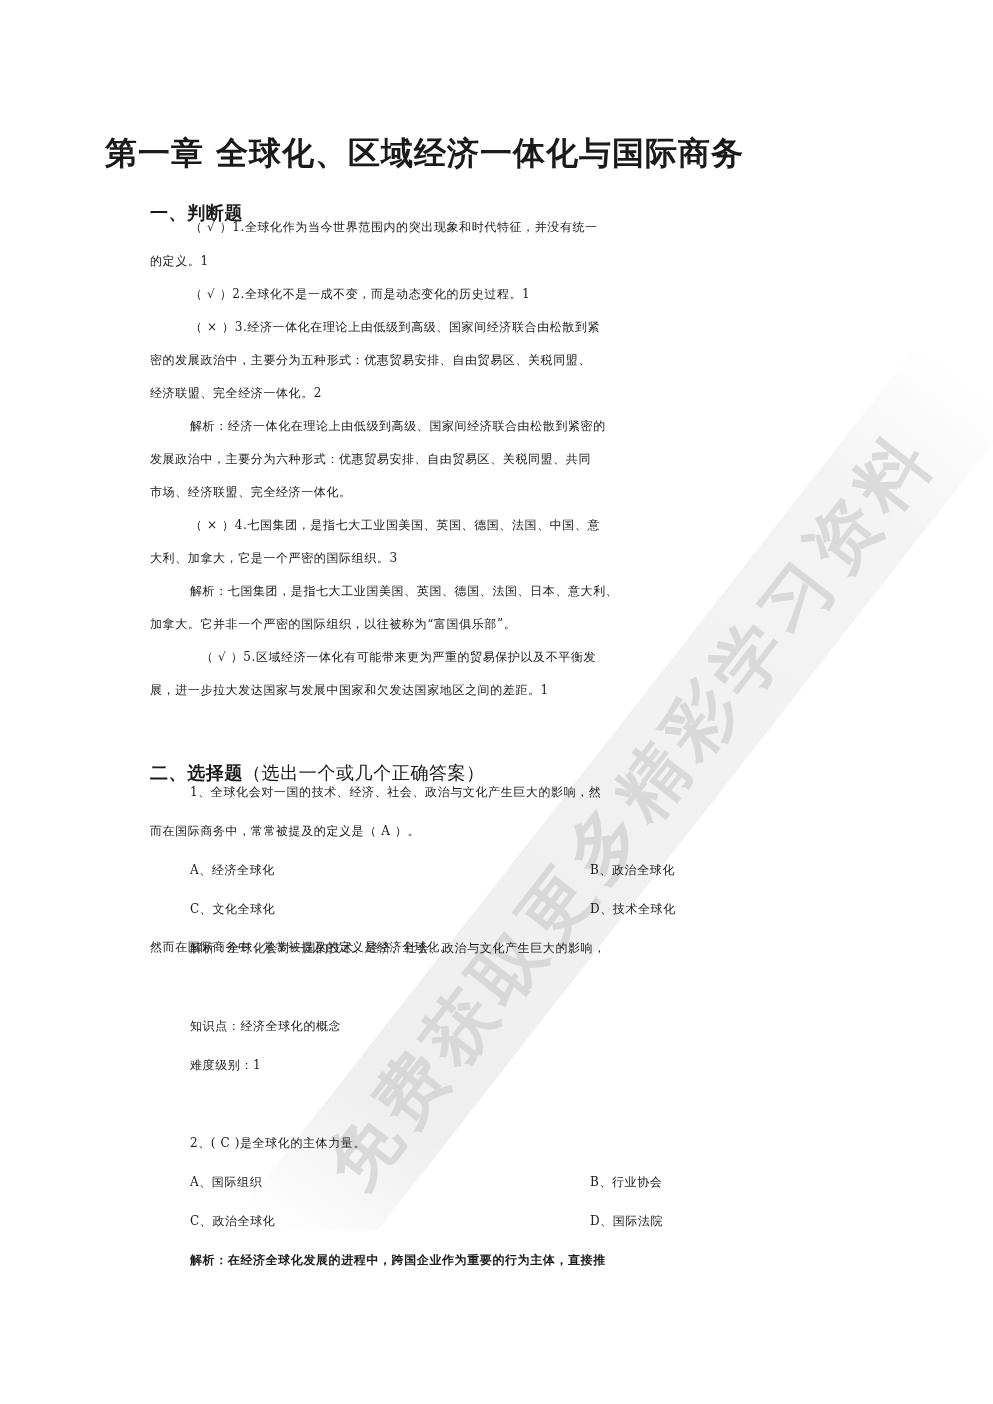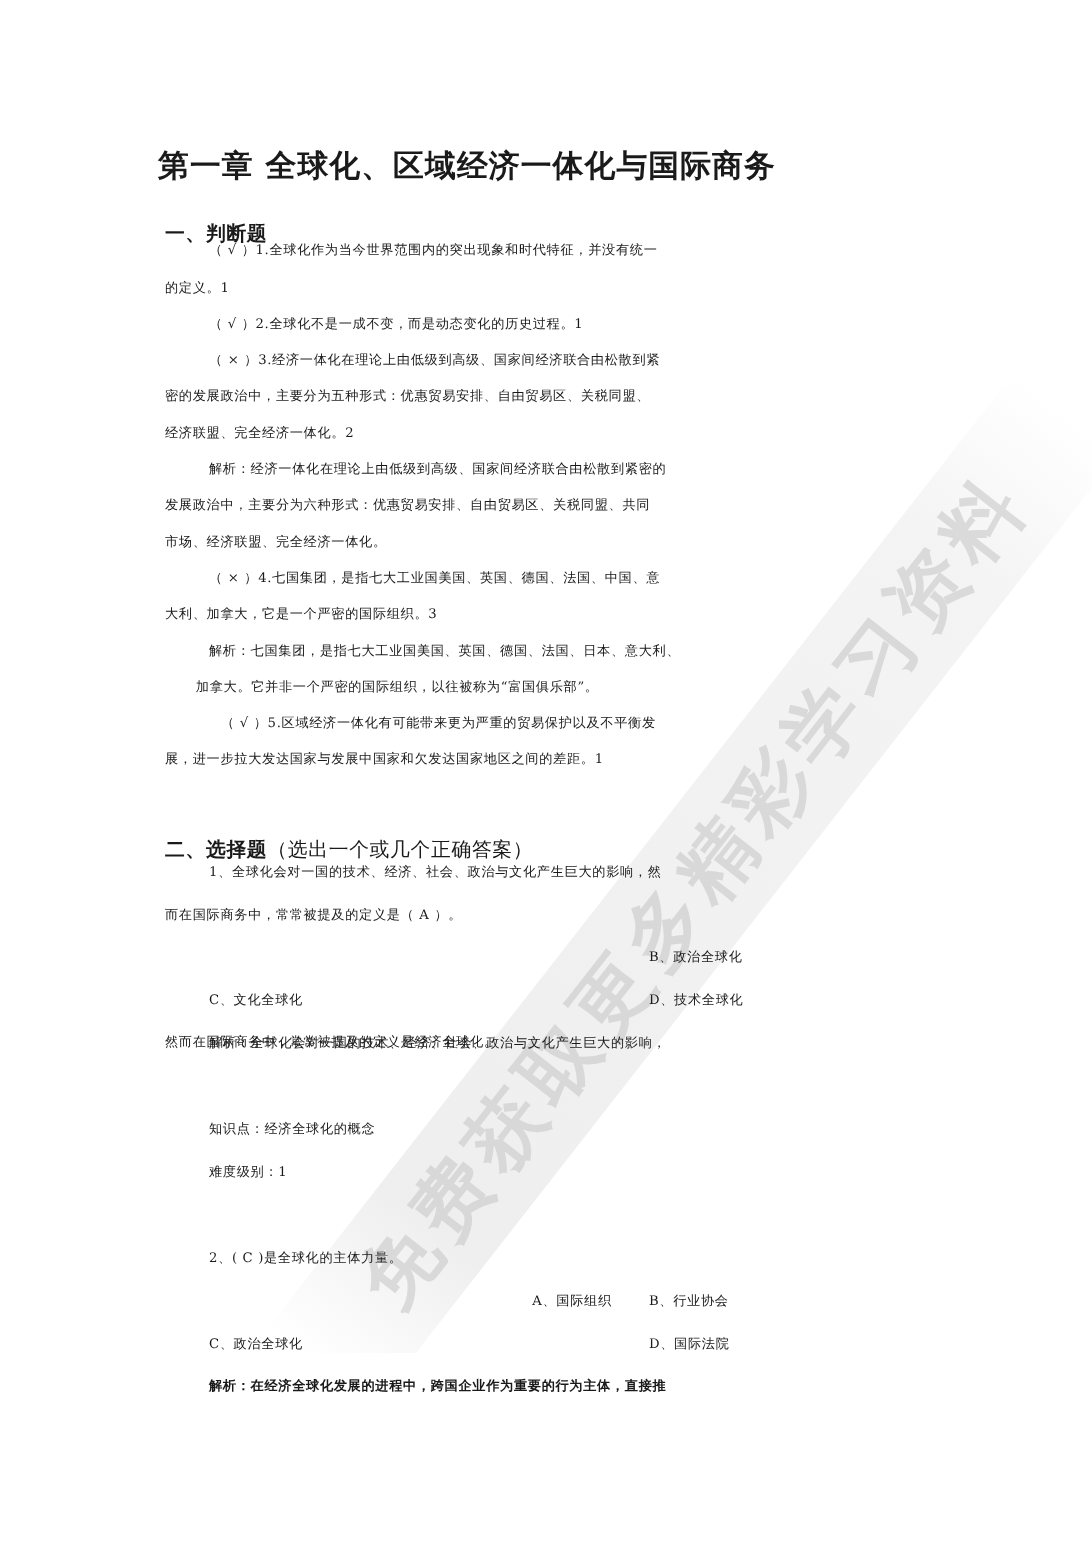--- a/index.html
+++ b/index.html
@@ -11,21 +11,21 @@
   .wm-band { position: absolute; left: -40px; top: 520px; width: 1100px; height: 120px;
              transform: rotate(-52deg); transform-origin: center;
              background: linear-gradient(90deg, rgba(230,230,230,0) 0%, rgba(225,225,225,0.55) 15%, rgba(230,230,230,0.45) 85%, rgba(230,230,230,0) 100%);
              color: rgba(200,200,200,0.6); font-size: 70px; font-weight: bold; letter-spacing: 8px;
              line-height: 120px; white-space: nowrap; text-align: center;
              font-family: "DejaVu Sans", sans-serif; }
   .line { position: absolute; left: 150px; width: 700px; font-size: 12px; line-height: 26px;
           white-space: nowrap; letter-spacing: 0.6px; }
   .indent { left: 190px; width: 660px; }
   .title { position: absolute; left: 0; width: 849px; top: 132px; text-align: center;
-           font-family: "DejaVu Sans", sans-serif; font-weight: bold; font-size: 28px; letter-spacing: 1px; }
+           font-family: "DejaVu Sans", sans-serif; font-weight: bold; font-size: 32px; letter-spacing: 1px; }
   .heading { font-family: "DejaVu Sans", sans-serif; font-weight: bold; font-size: 18px; margin-top: 20px; }
   .heading .note { font-family: "DejaVu Serif", serif; font-weight: normal; }
   .opt-right { position: absolute; left: 590px; }
 </style>
 </head>
 <body>
 
 <div class="page">
 
   <div class="watermark">
@@ -46,41 +46,42 @@
   <div class="line" style="top:380px;">经济联盟、完全经济一体化。2</div>
 
   <div class="line indent" style="top:413px;">解析：经济一体化在理论上由低级到高级、国家间经济联合由松散到紧密的</div>
   <div class="line" style="top:446px;">发展政治中，主要分为六种形式：优惠贸易安排、自由贸易区、关税同盟、共同</div>
   <div class="line" style="top:479px;">市场、经济联盟、完全经济一体化。</div>
 
   <div class="line indent" style="top:512px;">（ × ）4.七国集团，是指七大工业国美国、英国、德国、法国、中国、意</div>
   <div class="line" style="top:545px;">大利、加拿大，它是一个严密的国际组织。3</div>
 
   <div class="line indent" style="top:578px;">解析：七国集团，是指七大工业国美国、英国、德国、法国、日本、意大利、</div>
-  <div class="line" style="top:611px;margin-left:28px;">加拿大。它并非一个严密的国际组织，以往被称为“富国俱乐部”。</div>
+  <div class="line" style="top:611px;">加拿大。它并非一个严密的国际组织，以往被称为“富国俱乐部”。</div>
 
   <div class="line indent" style="top:644px;margin-left:11px;">（ √ ）5.区域经济一体化有可能带来更为严重的贸易保护以及不平衡发</div>
   <div class="line" style="top:677px;">展，进一步拉大发达国家与发展中国家和欠发达国家地区之间的差距。1</div>
 
   <div class="line heading" style="top:740px;">
     <span>二、选择题</span><span class="note">（选出一个或几个正确答案）</span>
   </div>
 
   <div class="line indent" style="top:779px;">1、全球化会对一国的技术、经济、社会、政治与文化产生巨大的影响，然</div>
   <div class="line" style="top:818px;">而在国际商务中，常常被提及的定义是（   A   ）。</div>
 
+  <div class="line indent" style="top:857px;">A、经济全球化</div>
   <div class="line opt-right" style="top:857px; width:300px;">B、政治全球化</div>
   <div class="line indent" style="top:896px;">C、文化全球化</div>
   <div class="line opt-right" style="top:896px; width:300px;">D、技术全球化</div>
 
   <div class="line indent" style="top:935px;">解析：全球化会对一国的技术、经济、社会、政治与文化产生巨大的影响，</div>
   <div class="line" style="top:934px;">然而在国际商务中，常常被提及的定义是经济全球化。</div>
   <div class="line indent" style="top:1013px;">知识点：经济全球化的概念</div>
   <div class="line indent" style="top:1052px;">难度级别：1</div>
 
   <div class="line indent" style="top:1130px;">2、(    C   )是全球化的主体力量。</div>
-  <div class="line indent" style="top:1169px;text-align:center;">A、国际组织</div>
+  <div class="line indent" style="top:1169px;">A、国际组织</div>
   <div class="line opt-right" style="top:1169px; width:300px;">B、行业协会</div>
   <div class="line indent" style="top:1208px;">C、政治全球化</div>
   <div class="line opt-right" style="top:1208px; width:300px;">D、国际法院</div>
   <div class="line indent" style="top:1247px;font-weight:bold;">解析：在经济全球化发展的进程中，跨国企业作为重要的行为主体，直接推</div>
 
 </div>
 
 </body></html>

